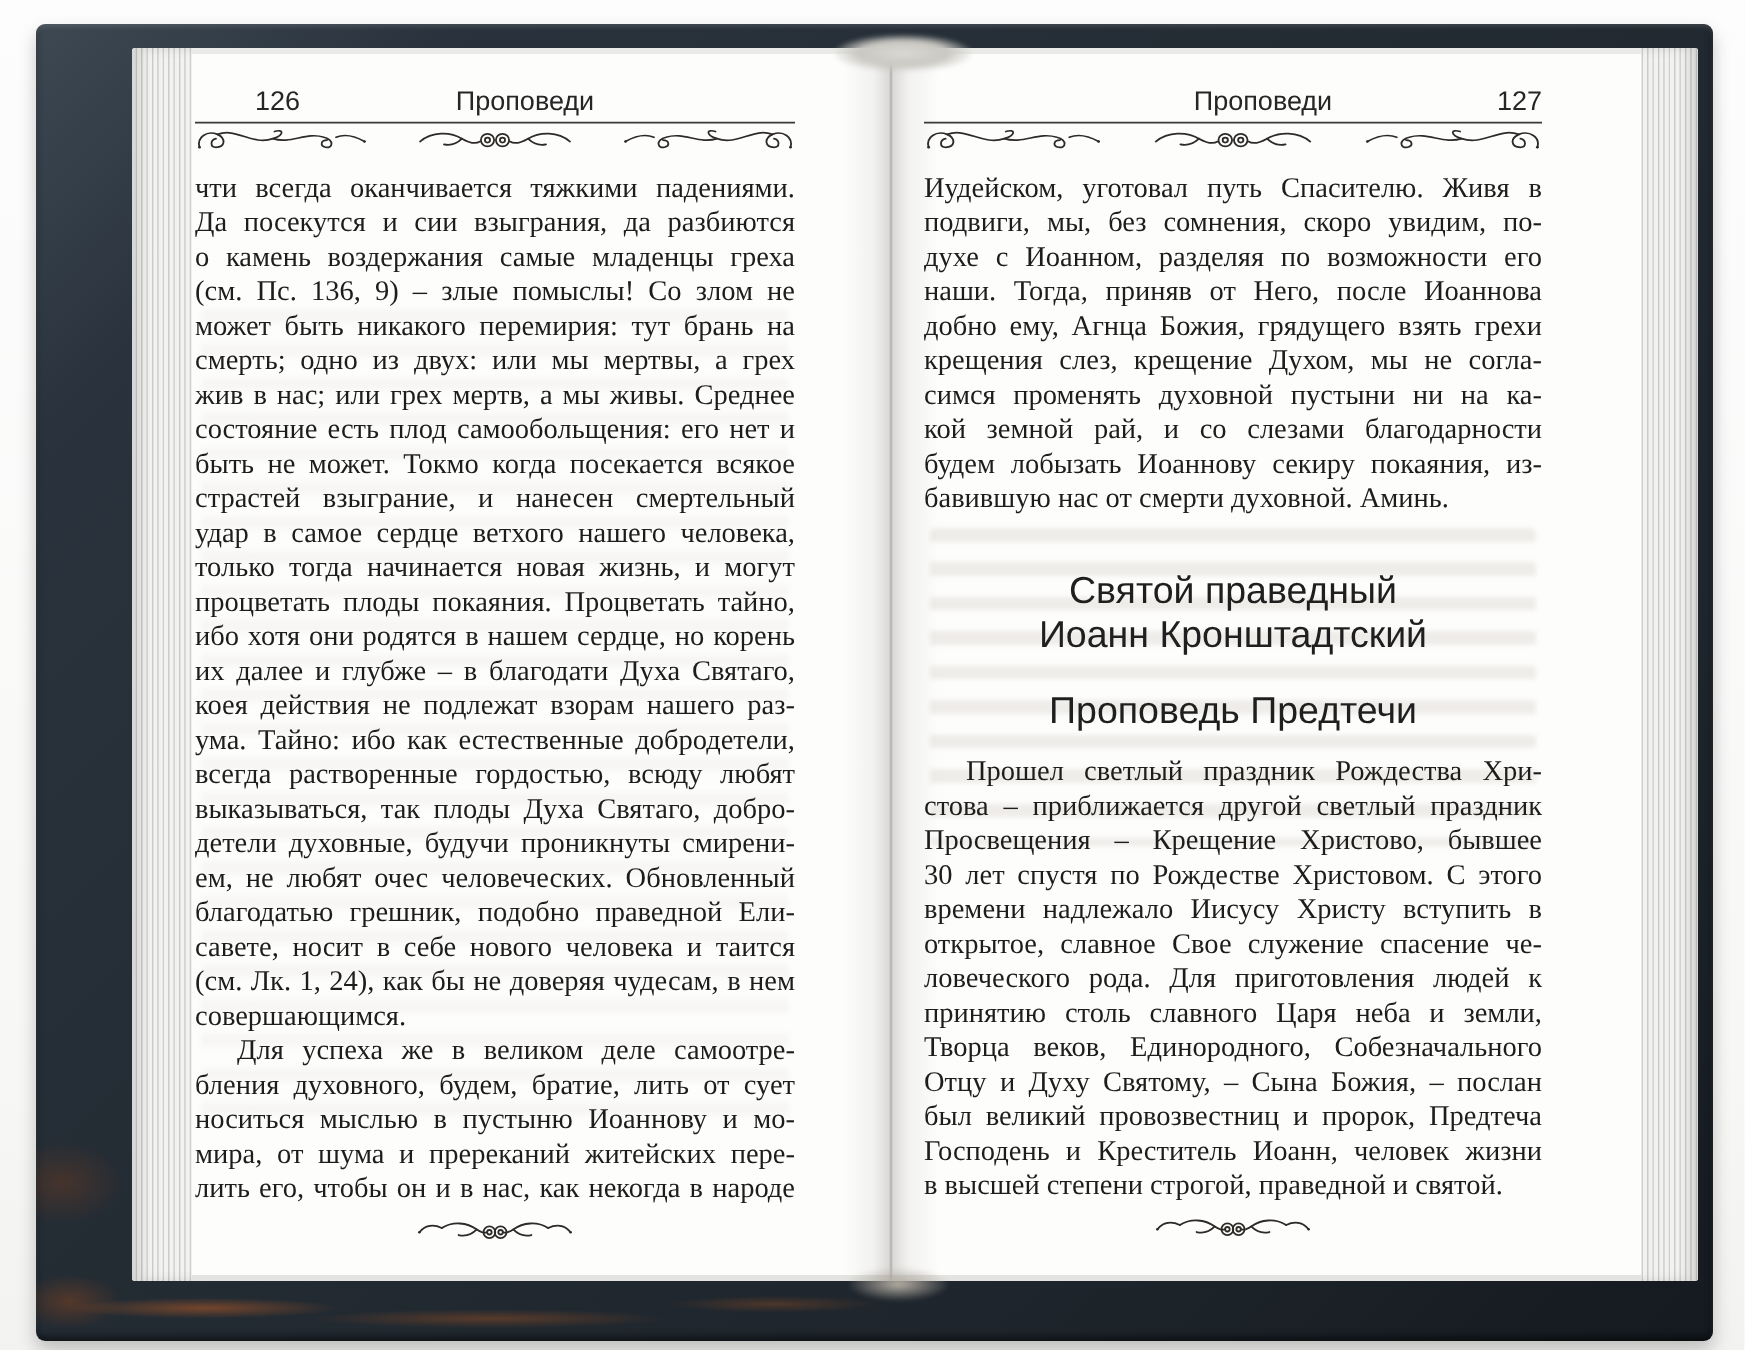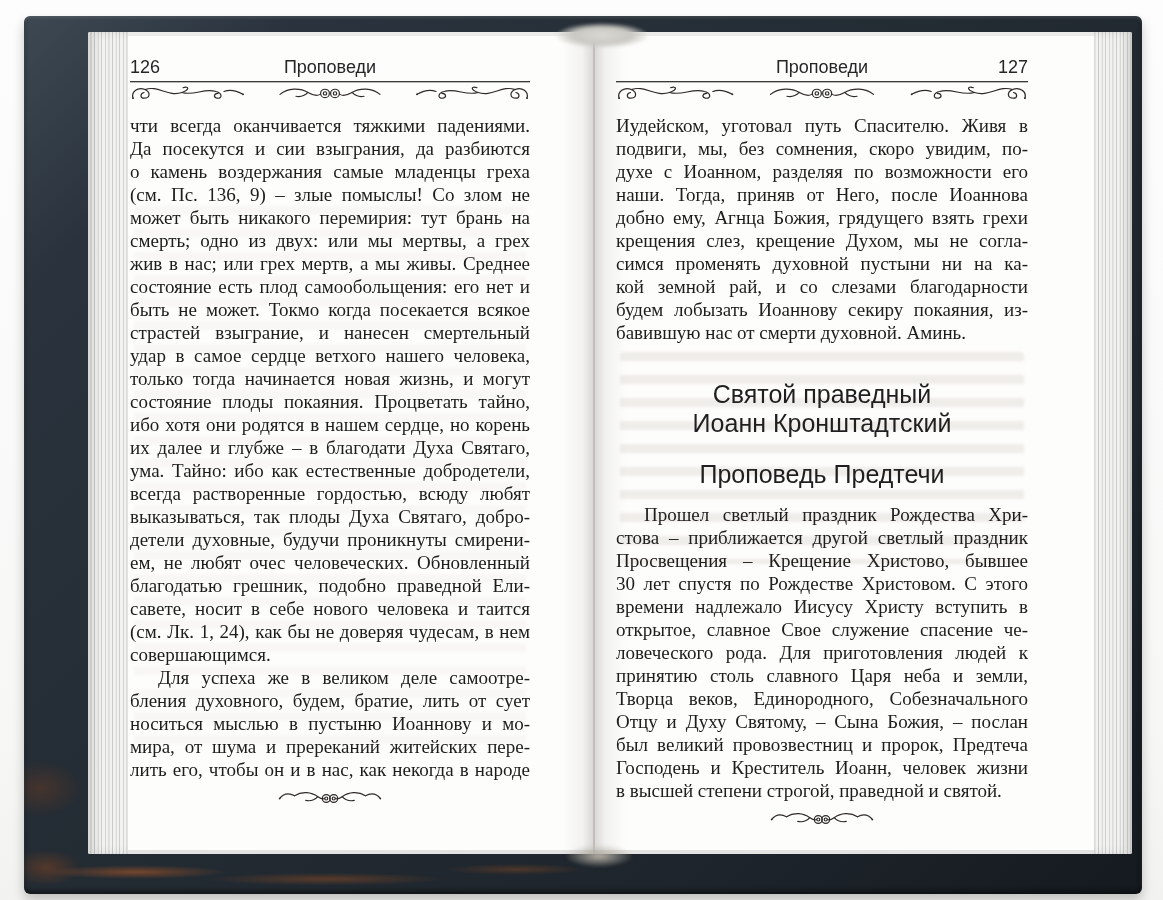--- a/index.html
+++ b/index.html
@@ -37,21 +37,21 @@
     background:radial-gradient(ellipse at center,#d9d8d3 0%,#c9c8c2 45%,rgba(201,200,194,0) 75%);}
   .headband.bottom{left:566px;top:845px;width:66px;height:22px;
     background:radial-gradient(ellipse at center,#b7b1a7 0%,rgba(183,177,167,0) 75%);}
 
   
   .col{position:absolute;top:56px;z-index:3;color:#1d1d1b;}
   .col-left{left:130px;width:400px;}
   .col-right{left:616px;width:412px;}
 
   .pg-header{display:grid;grid-template-columns:1fr auto 1fr;align-items:baseline;
-    font-family:"Liberation Sans",sans-serif;font-size:18px;line-height:22px;color:#262626;}
+    font-family:"Liberation Sans",sans-serif;font-size:18px;line-height:22px;color:#262626;margin-left:40px;}
   .pg-header .cell-l{justify-self:start;}
   .pg-header .cell-r{justify-self:end;}
 
   .band{display:block;width:100%;height:21px;margin-top:3px;}
   .tailpiece{display:block;width:112px;height:19px;margin:8px auto 0;}
 
   .blocks{position:relative;margin-top:12px;font-size:19px;line-height:23px;z-index:1;}
   .tline{min-height:23px;white-space:nowrap;}
   .tline.just{white-space:normal;text-align:justify;text-align-last:justify;}
   .tline.ind{text-indent:28px;}
@@ -148,23 +148,24 @@
           <div class="tline just">о камень воздержания самые младенцы греха</div>
           <div class="tline just">(см. Пс. 136, 9) – злые помыслы! Со злом не</div>
           <div class="tline just">может быть никакого перемирия: тут брань на</div>
           <div class="tline just">смерть; одно из двух: или мы мертвы, а грех</div>
           <div class="tline just">жив в нас; или грех мертв, а мы живы. Среднее</div>
           <div class="tline just">состояние есть плод самообольщения: его нет и</div>
           <div class="tline just">быть не может. Токмо когда посекается всякое</div>
           <div class="tline just">страстей взыграние, и нанесен смертельный</div>
           <div class="tline just">удар в самое сердце ветхого нашего человека,</div>
           <div class="tline just">только тогда начинается новая жизнь, и могут</div>
-          <div class="tline just">состояние плоды покаяния. Процветать тайно,</div>
+          <div class="tline just">процветать плоды покаяния. Процветать тайно,</div>
           <div class="tline just">ибо хотя они родятся в нашем сердце, но корень</div>
           <div class="tline just">их далее и глубже – в благодати Духа Святаго,</div>
+          <div class="tline just">коея действия не подлежат взорам нашего раз-</div>
           <div class="tline just">ума. Тайно: ибо как естественные добродетели,</div>
           <div class="tline just">всегда растворенные гордостью, всюду любят</div>
           <div class="tline just">выказываться, так плоды Духа Святаго, добро-</div>
           <div class="tline just">детели духовные, будучи проникнуты смирени-</div>
           <div class="tline just">ем, не любят очес человеческих. Обновленный</div>
           <div class="tline just">благодатью грешник, подобно праведной Ели-</div>
           <div class="tline just">савете, носит в себе нового человека и таится</div>
           <div class="tline just">(см. Лк. 1, 24), как бы не доверяя чудесам, в нем</div>
           <div class="tline">совершающимся.</div>
         </div>

